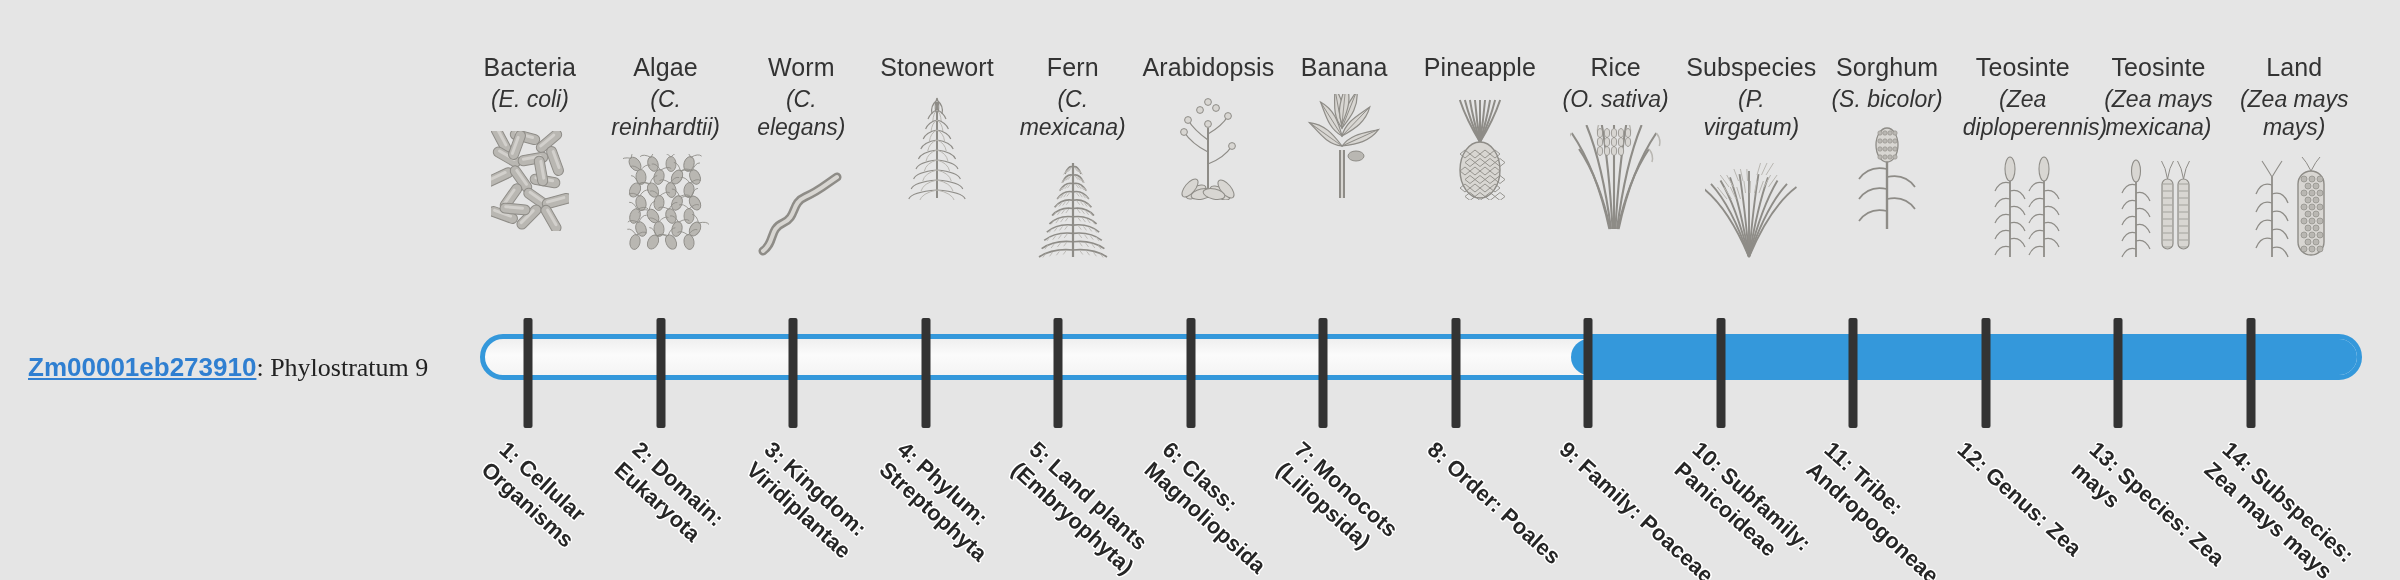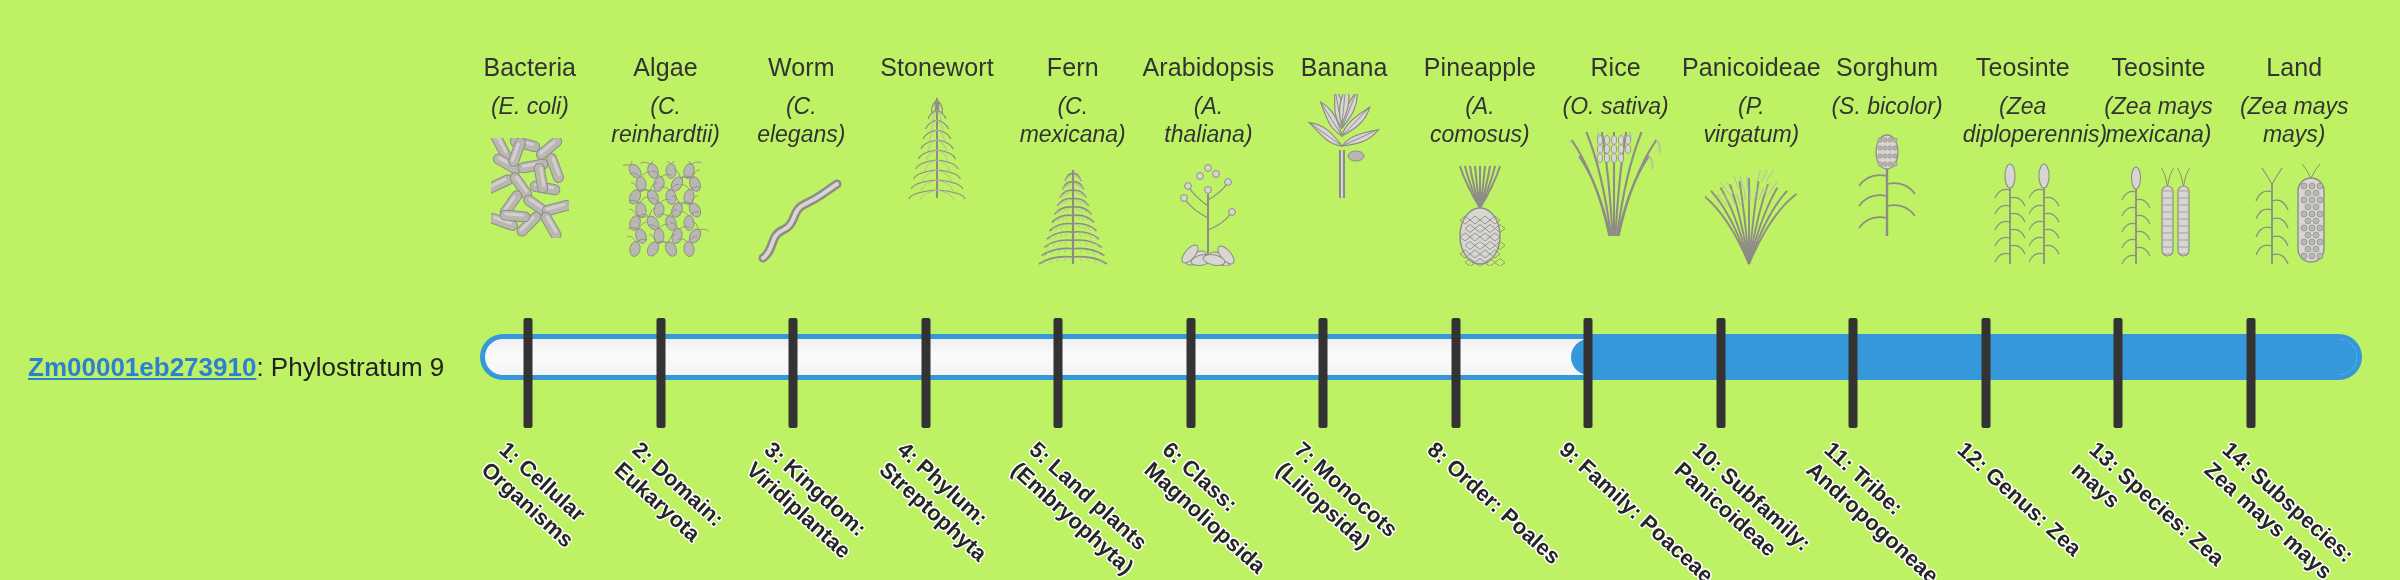--- a/index.html
+++ b/index.html
@@ -12,21 +12,21 @@
     font-family: "Liberation Sans", sans-serif;
     color: #2b2b2b;
     -webkit-font-smoothing: antialiased;
   }
 
   .figure {
     position: relative;
     width: 2400px;
     height: 580px;
     overflow: hidden;
-    background: #bef264;
+    background: #e5e5e5;
   }
 
   
   .species-row {
     position: absolute;
     left: 462px;
     top: 52px;
     width: 1900px;
     height: 250px;
     display: flex;
@@ -46,21 +46,21 @@
     text-align: center;
     letter-spacing: .1px;
     white-space: nowrap;
   }
   .sp-latin {
     font-size: 23px;
     line-height: 28px;
     color: #333333;
     font-style: italic;
     text-align: center;
-    margin-top: 10px;
+    margin-top: 3px;
     max-width: 120px;
   }
   .sp-art {
     margin-top: 10px;
     height: 108px;
     display: flex;
     align-items: flex-end;
     justify-content: center;
     gap: 2px;
   }
@@ -74,21 +74,21 @@
     font-size: 26px;
     line-height: 30px;
     white-space: nowrap;
   }
   .gene-link {
     color: #2f7fd1;
     text-decoration: underline;
     cursor: pointer;
     font-weight: bold;
   }
-  .gene-rest { color: #222222; }
+  .gene-rest { color: #222222; font-family: Liberation Serif, serif; }
 
   
   .bar-wrap {
     position: absolute;
     left: 480px;
     top: 334px;
     width: 1882px;
     height: 46px;
   }
   .bar-track {
@@ -570,21 +570,20 @@
               <path d="M-20.4 2.28 l -3 4" stroke="#b9b7b2" stroke-width=".9" fill="none"></path>
                 <path d="M20.4 2.28 l 3 4" stroke="#b9b7b2" stroke-width=".9" fill="none"></path>
               <path d="M-27.200000000000003 3.5200000000000005 l -3 4" stroke="#b9b7b2" stroke-width=".9" fill="none"></path>
                 <path d="M27.200000000000003 3.5200000000000005 l 3 4" stroke="#b9b7b2" stroke-width=".9" fill="none"></path>
             </g>
           </svg>
         </div>
       </div>
       <div class="species-col">
         <div class="sp-common">Arabidopsis</div>
-        <div class="sp-latin">(A. thaliana)</div>
         <div class="sp-art">
           <svg width="76" height="106" viewBox="0 0 76 106">
             <path d="M38 104 L 38 34" fill="none" stroke="#8e8c87" stroke-width="2"></path>
             <path d="M38 58 q -16 -8 -24 -20 M38 70 q 16 -6 24 -18 M38 46 q -14 -10 -20 -20 M38 40 q 14 -8 20 -18" fill="none" stroke="#8e8c87" stroke-width="1.3"></path>
             <circle cx="14" cy="38" r="3.4" fill="#d8d6d2" stroke="#8e8c87" stroke-width="1"></circle>
             <circle cx="62" cy="52" r="3.4" fill="#d8d6d2" stroke="#8e8c87" stroke-width="1"></circle>
             <circle cx="18" cy="26" r="3.4" fill="#d8d6d2" stroke="#8e8c87" stroke-width="1"></circle>
             <circle cx="58" cy="22" r="3.4" fill="#d8d6d2" stroke="#8e8c87" stroke-width="1"></circle>
             <circle cx="38" cy="30" r="3.4" fill="#d8d6d2" stroke="#8e8c87" stroke-width="1"></circle>
             <circle cx="30" cy="16" r="3.4" fill="#d8d6d2" stroke="#8e8c87" stroke-width="1"></circle>
@@ -632,21 +631,20 @@
             <g transform="translate(44,30) rotate(0)">
           <path d="M0 0 C 6 -14, 10 -26, 4 -40 C 0 -26, -6 -14, 0 0 Z" fill="#d8d6d2" stroke="#8e8c87" stroke-width="1.2"></path>
           <path d="M0 0 L 4 -40" stroke="#8e8c87" stroke-width=".9"></path>
         </g>
             <ellipse cx="58" cy="62" rx="8" ry="5" fill="#b9b7b2" stroke="#8e8c87" stroke-width="1"></ellipse>
           </svg>
         </div>
       </div>
       <div class="species-col">
         <div class="sp-common">Pineapple</div>
-        <div class="sp-latin">(A. comosus)</div>
         <div class="sp-art">
           <svg width="68" height="106" viewBox="0 0 68 106">
             <path d="M34 48 q -13.440000000000001 -22 -20.16 -42" fill="none" stroke="#8e8c87" stroke-width="2"></path>
             <path d="M34 48 q -10.080000000000002 -22 -15.12 -42" fill="none" stroke="#8e8c87" stroke-width="2"></path>
             <path d="M34 48 q -6.720000000000001 -22 -10.08 -42" fill="none" stroke="#8e8c87" stroke-width="2"></path>
             <path d="M34 48 q -3.3600000000000003 -22 -5.04 -42" fill="none" stroke="#8e8c87" stroke-width="2"></path>
             <path d="M34 48 q 0 -22 0 -42" fill="none" stroke="#8e8c87" stroke-width="2"></path>
             <path d="M34 48 q 3.3600000000000003 -22 5.04 -42" fill="none" stroke="#8e8c87" stroke-width="2"></path>
             <path d="M34 48 q 6.720000000000001 -22 10.08 -42" fill="none" stroke="#8e8c87" stroke-width="2"></path>
             <path d="M34 48 q 10.080000000000002 -22 15.12 -42" fill="none" stroke="#8e8c87" stroke-width="2"></path>
@@ -709,21 +707,21 @@
             <ellipse cx="51" cy="17" rx="2.6" ry="4.4" fill="#d8d6d2" stroke="#8e8c87" stroke-width=".8"></ellipse>
             <ellipse cx="58" cy="17" rx="2.6" ry="4.4" fill="#d8d6d2" stroke="#8e8c87" stroke-width=".8"></ellipse>
             <ellipse cx="30" cy="26" rx="2.6" ry="4.4" fill="#d8d6d2" stroke="#8e8c87" stroke-width=".8"></ellipse>
             <ellipse cx="37" cy="26" rx="2.6" ry="4.4" fill="#d8d6d2" stroke="#8e8c87" stroke-width=".8"></ellipse>
             <ellipse cx="44" cy="26" rx="2.6" ry="4.4" fill="#d8d6d2" stroke="#8e8c87" stroke-width=".8"></ellipse>
             <ellipse cx="51" cy="26" rx="2.6" ry="4.4" fill="#d8d6d2" stroke="#8e8c87" stroke-width=".8"></ellipse>
           </svg>
         </div>
       </div>
       <div class="species-col">
-        <div class="sp-common">Panicoideae</div>
+        <div class="sp-common">Subspecies</div>
         <div class="sp-latin">(P. virgatum)</div>
         <div class="sp-art">
           <svg width="92" height="106" viewBox="0 0 92 106">
             <path d="M44 104 Q 23 54 -3.5 34" fill="none" stroke="#8e8c87" stroke-width="1.9"></path>
             <path d="M44 104 Q 27.2 54 6 30.8" fill="none" stroke="#8e8c87" stroke-width="1.9"></path>
             <path d="M44 104 Q 31.4 54 15.5 27.6" fill="none" stroke="#8e8c87" stroke-width="1.9"></path>
             <path d="M44 104 Q 35.6 54 25 24.4" fill="none" stroke="#8e8c87" stroke-width="1.9"></path>
             <path d="M44 104 Q 39.8 54 34.5 21.2" fill="none" stroke="#8e8c87" stroke-width="1.9"></path>
             <path d="M44 104 Q 44 54 44 18" fill="none" stroke="#8e8c87" stroke-width="1.9"></path>
             <path d="M44 104 Q 48.2 54 53.5 21.2" fill="none" stroke="#8e8c87" stroke-width="1.9"></path>

